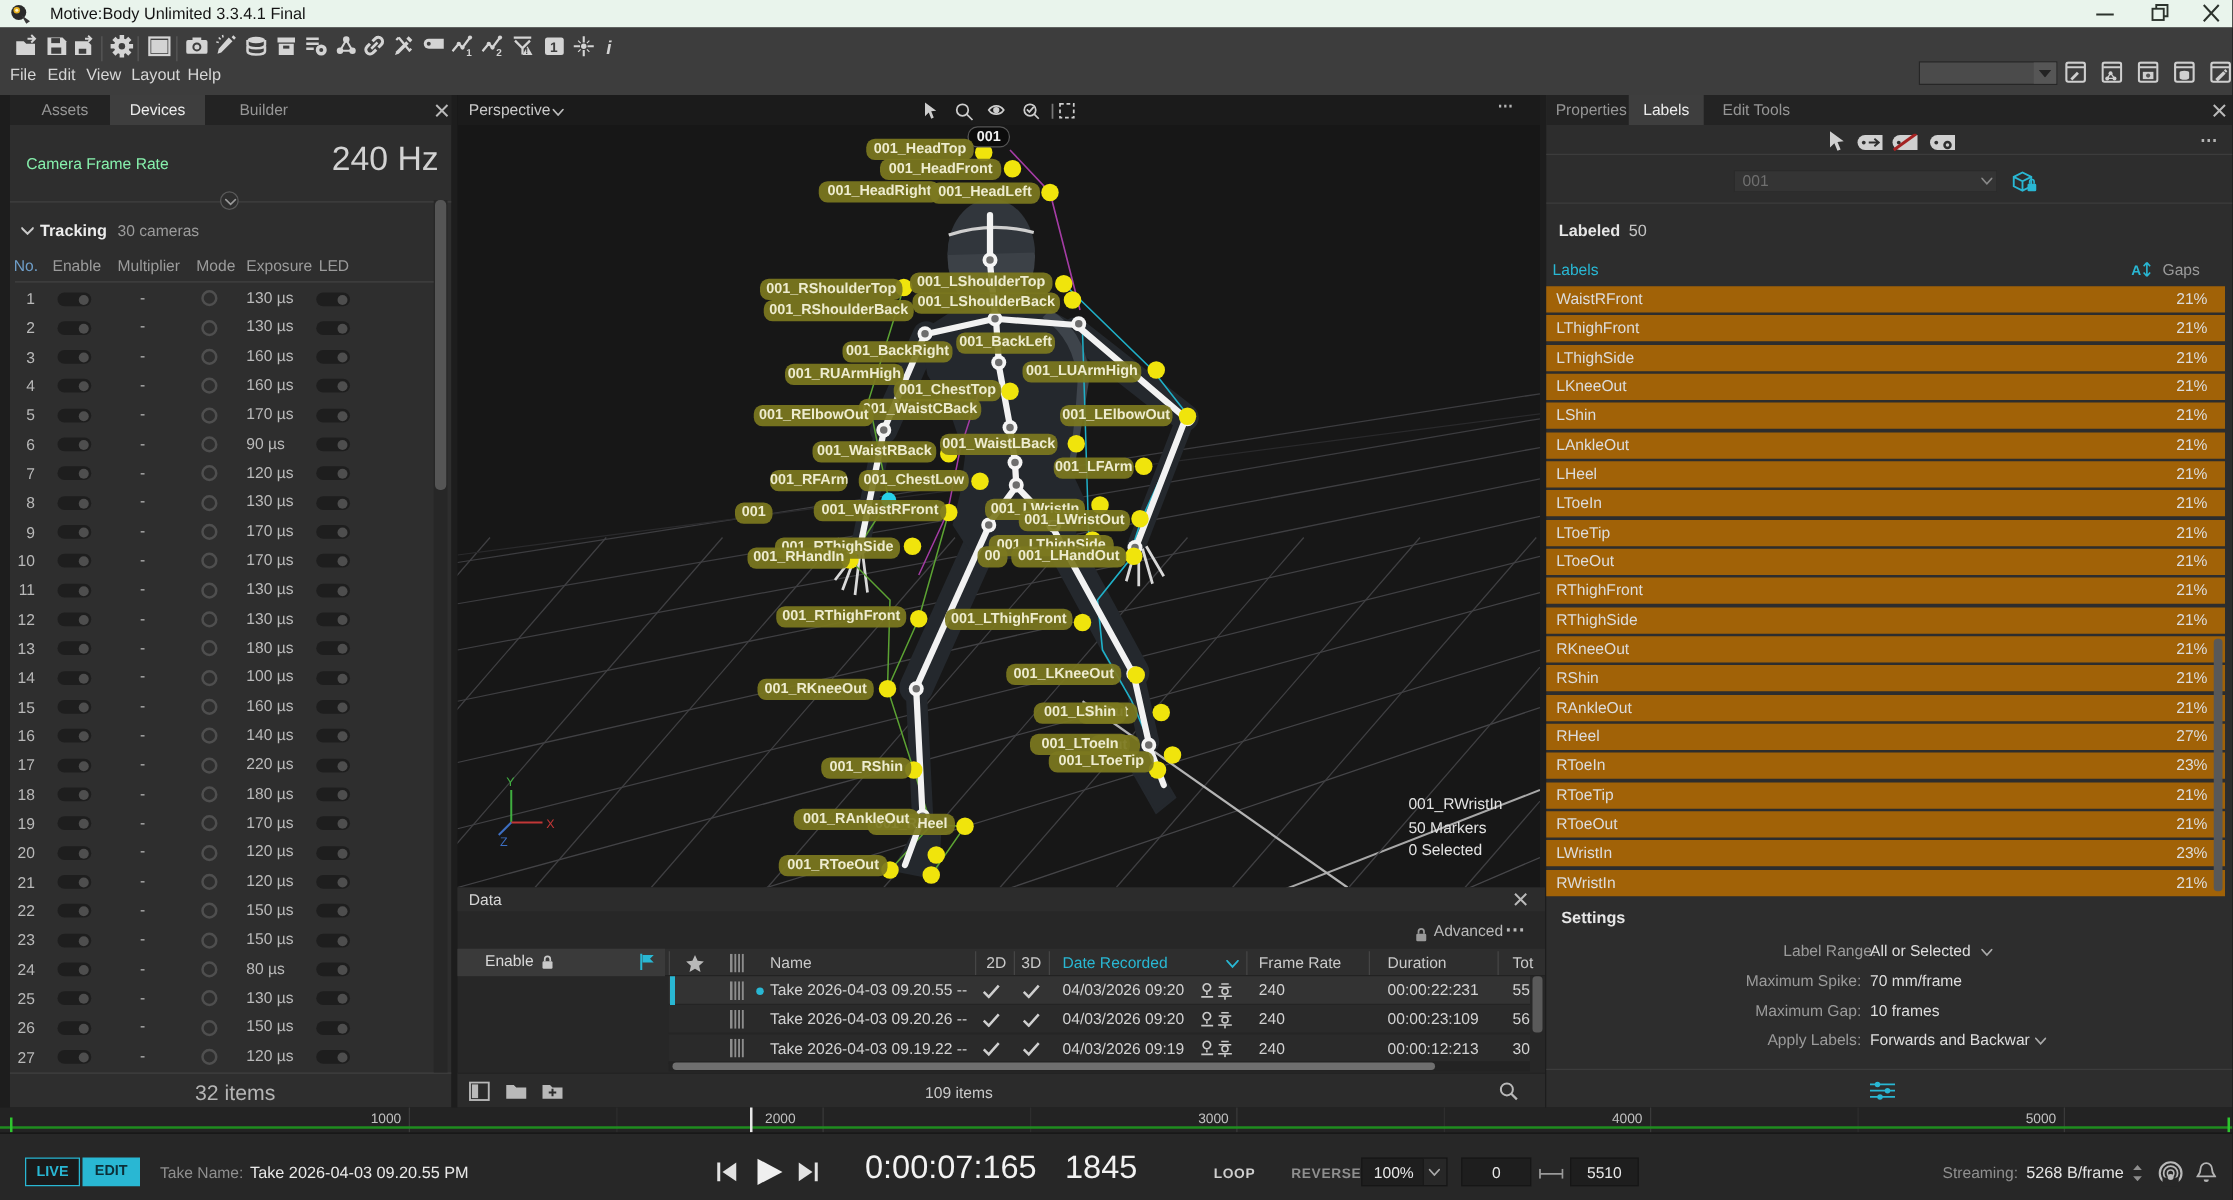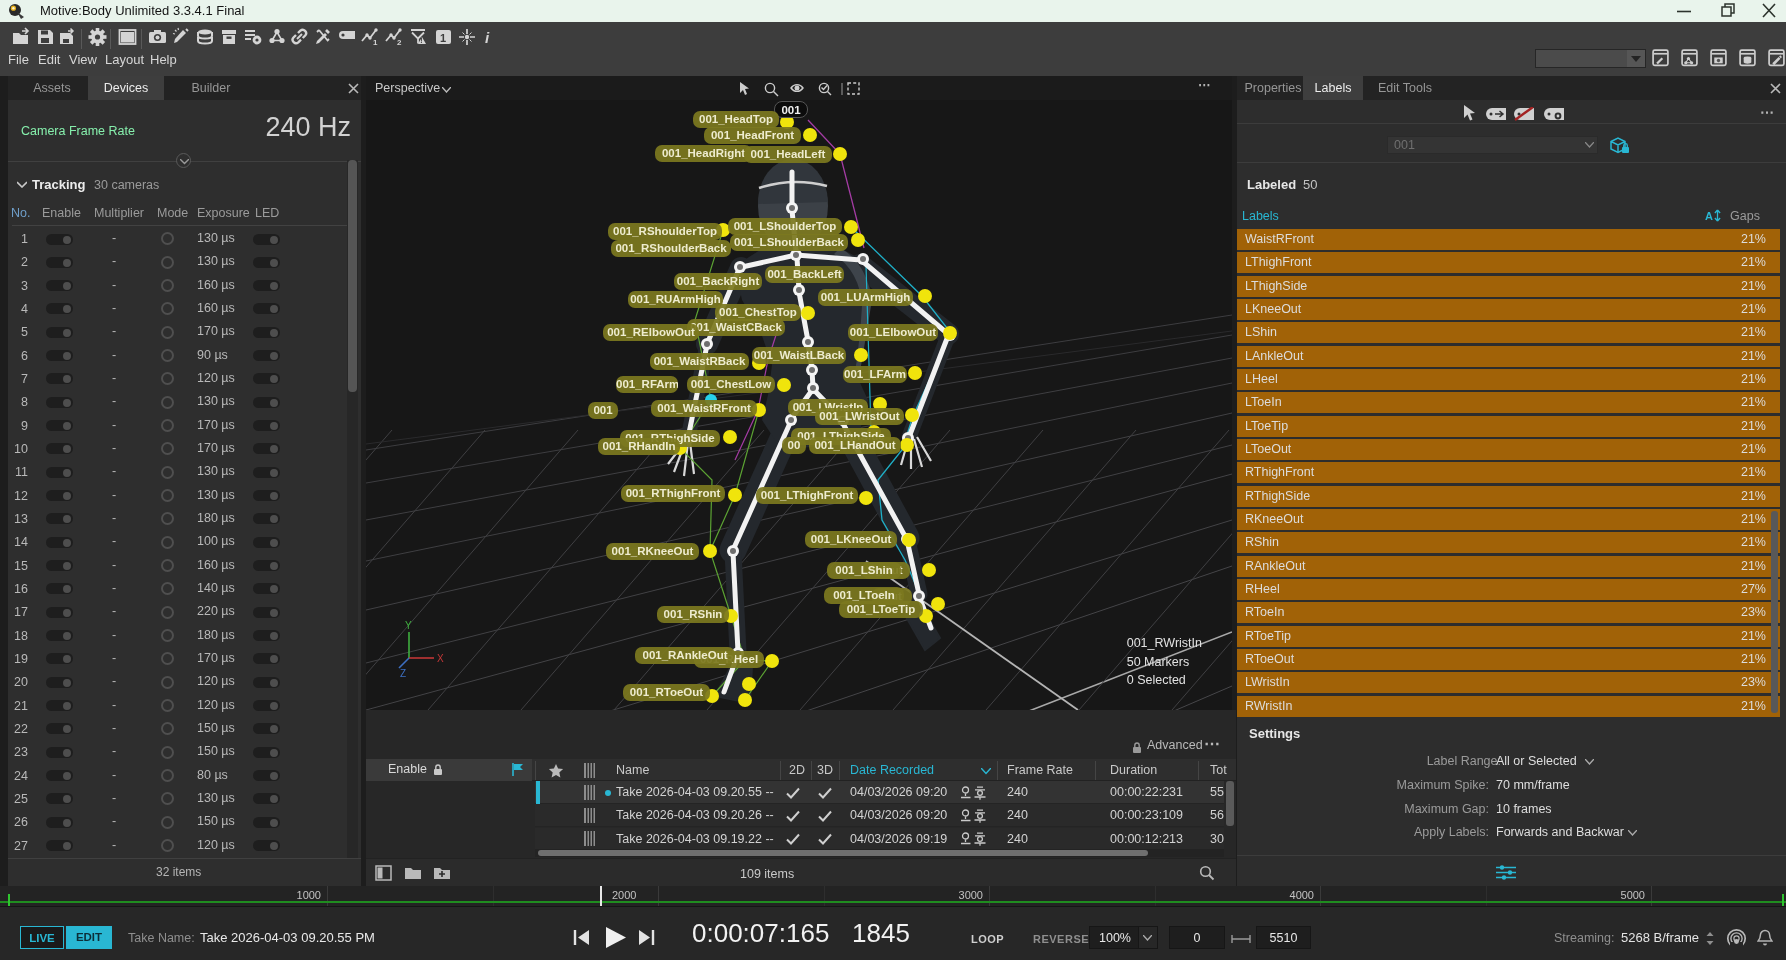--- a/index.html
+++ b/index.html
@@ -509,21 +509,21 @@
       <div class="toggle" style="left:38px;top:764px">
         <i></i>
       </div>
       <span class="cellt" style="left:104px;top:762px">-</span>
       <div class="modeic" style="left:153px;top:763px"></div>
       <span class="cellt" style="left:189px;top:762px">120 µs</span>
       <div class="toggle" style="left:245px;top:764px">
         <i></i>
       </div>
       <div class="abs" style="left:0;top:782px;width:353px;height:1px;background:#404040"></div>
-      <span class="abs" style="left:148px;top:789px;color:#b5b5b5;font-size:12px">32 items</span>
+      <span class="abs" style="left:148px;top:789px;color:#b5b5b5;font-size:17px">32 items</span>
       <div class="abs" style="left:339px;top:84px;width:11px;height:698px;background:#272727"></div>
       <div class="abs" style="left:340px;top:84px;width:9px;height:232px;background:#555;border-radius:4px"></div>
     </div>
 <div class="abs" id="vp">
       <div id="vphdr">
         <span style="position:absolute;left:9px;top:5px">Perspective</span>
         <svg style="position:absolute;left:76px;top:11px" width="9" height="6">
           <path d="M0 0 L4.5 5 L9 0" stroke="#bbb" fill="none" stroke-width="1.4"></path>
         </svg>
         <span style="position:absolute;left:832px;top:1px;color:#b4b4b4;font-weight:bold">⋯</span>
@@ -734,20 +734,26 @@
       <div class="lbl" style="left:506px;top:512px;width:40px">Out</div>
       <div class="lbl" style="left:458px;top:511px;width:80px">001_LToeIn</div>
       <div class="lbl" style="left:473px;top:525px;width:84px">001_LToeTip</div>
       <div class="lbl" style="left:291px;top:530px;width:72px">001_RShin</div>
       <div class="lbl" style="left:328px;top:575px;width:70px">001_RHeel</div>
       <div class="lbl" style="left:269px;top:571px;width:100px">001_RAnkleOut</div>
       <div class="lbl" style="left:257px;top:608px;width:87px">001_RToeOut</div>
       <div style="position:absolute;right:30px;top:558px;color:#e2e2e2;font-size:12.5px;text-align:left;line-height:18.5px">001_RWristIn<br>50 Markers<br>0 Selected</div>
     </div>
 <div class="abs" id="data">
+      <div class="abs" style="left:0;top:0;width:870px;height:19px;background:#2c2c2c">
+        <span class="dtxt" style="left:9px;top:3px;color:#d6d6d6">Data</span>
+        <svg class="abs" style="left:845px;top:4px" width="11" height="11" viewBox="0 0 11 11">
+          <path d="M1 1 L10 10 M10 1 L1 10" stroke="#b9b9b9" stroke-width="1.6"></path>
+        </svg>
+      </div>
       <svg class="abs" style="left:766px;top:32px" width="10" height="12" viewBox="0 0 10 12">
         <rect x="1" y="5" width="8" height="6" rx="1" fill="#9a9a9a"></rect>
         <path d="M2.8 5 V3.2 a2.2 2.2 0 0 1 4.4 0 V5" fill="none" stroke="#9a9a9a" stroke-width="1.4"></path>
       </svg>
       <span class="dtxt" style="left:781px;top:28px;color:#b9b9b9">Advanced</span>
       <span class="abs" style="left:838px;top:24px;color:#b9b9b9;font-weight:bold">⋯</span>
       <div class="abs" style="left:0;top:49px;width:870px;height:22px;background:#2e2e2e;border-bottom:1px solid #222"></div>
       <div class="abs" style="left:0;top:49px;width:166px;height:22px;background:#3a3a3a"></div>
       <span class="dtxt" style="left:22px;top:52px;color:#d9d9d9">Enable</span>
       <svg class="abs" style="left:67px;top:54px" width="10" height="12" viewBox="0 0 10 12">

